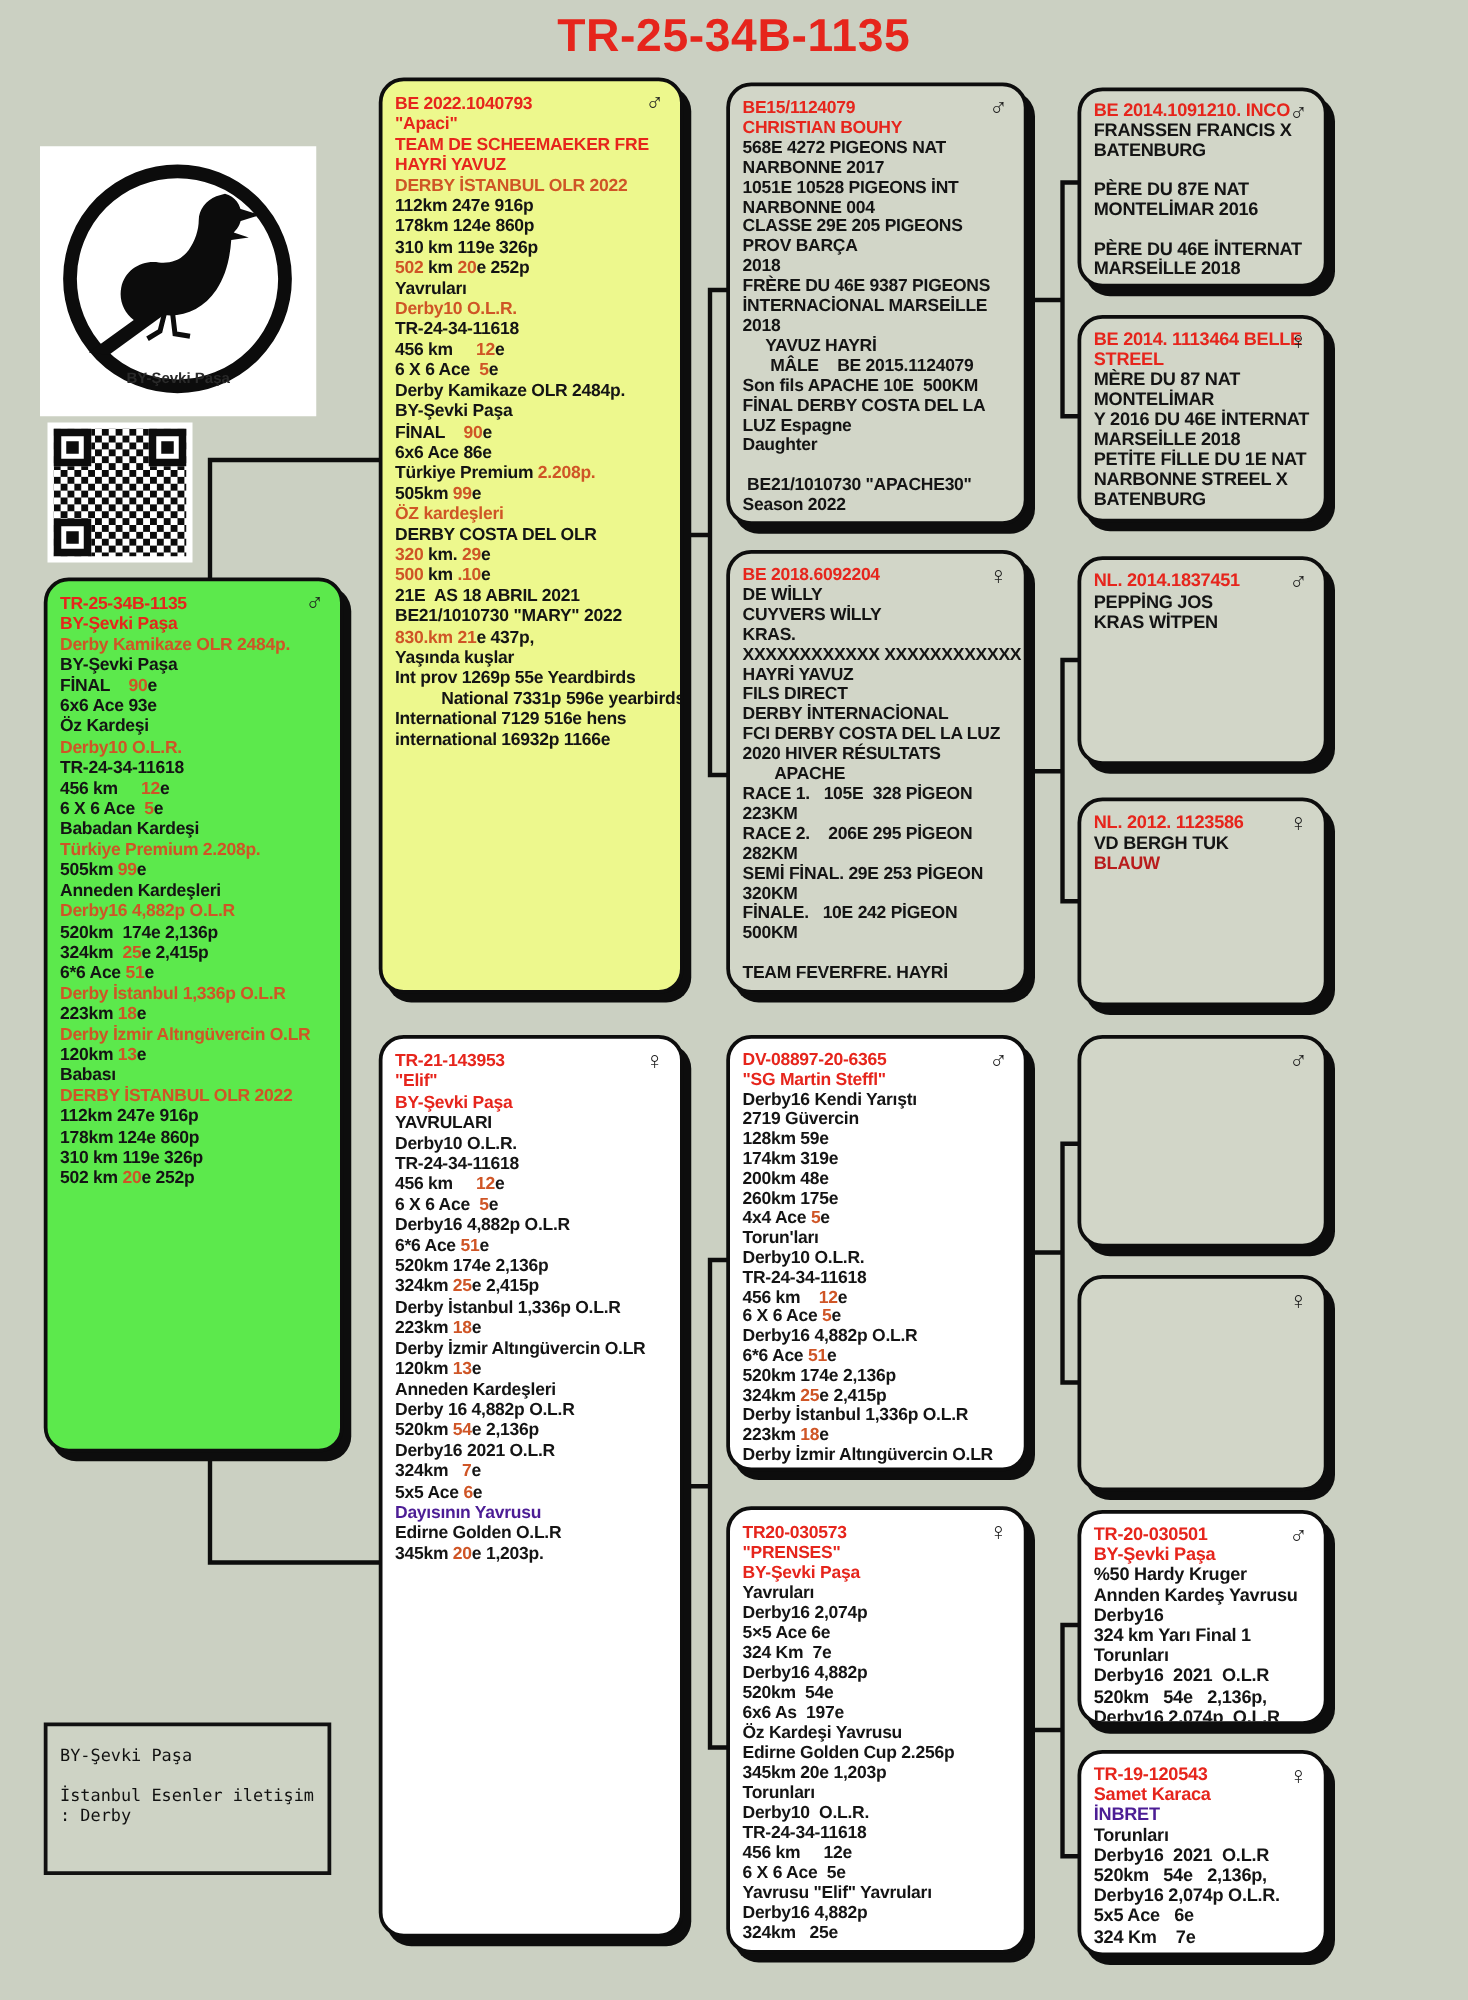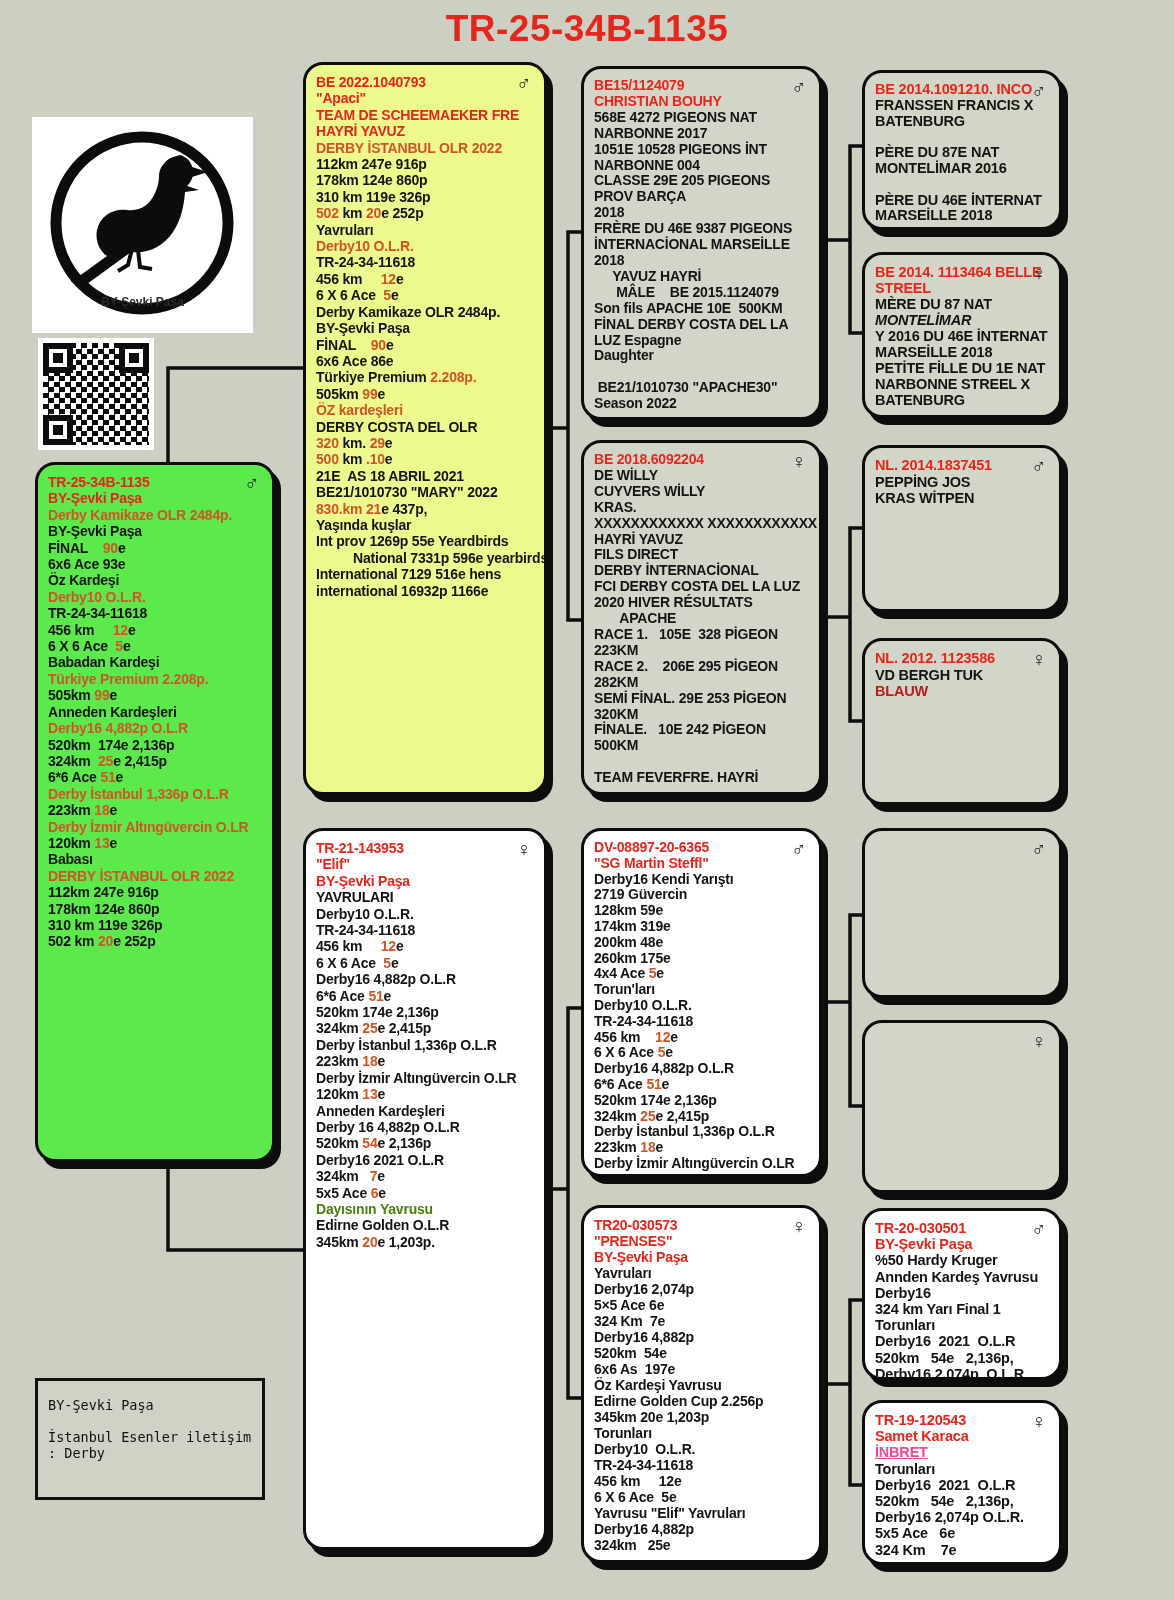--- a/index.html
+++ b/index.html
@@ -201,21 +201,21 @@
         <div class="line"><span style="color: rgb(20, 20, 20);">MONTELİMAR 2016</span></div>
         <div class="line">&nbsp;</div>
         <div class="line"><span style="color: rgb(20, 20, 20);">PÈRE DU 46E İNTERNAT</span></div>
         <div class="line"><span style="color: rgb(20, 20, 20);">MARSEİLLE 2018</span></div>
       </div>
       <div class="pbox" style="left: 862px; top: 252px; width: 200px; height: 166px; background: rgb(210, 214, 200); font-size: 14.5px; line-height: 16px;">
         <span class="sex">♀</span>
         <div class="line"><span style="color: rgb(230, 37, 28);">BE 2014. 1113464 BELLE</span></div>
         <div class="line"><span style="color: rgb(230, 37, 28);">STREEL</span></div>
         <div class="line"><span style="color: rgb(20, 20, 20);">MÈRE DU 87 NAT</span></div>
-        <div class="line"><span style="color: rgb(20, 20, 20); font-style: italic;">MONTELİMAR</span></div>
+        <div class="line"><span style="color: rgb(20, 20, 20);">MONTELİMAR</span></div>
         <div class="line"><span style="color: rgb(20, 20, 20);">Y 2016 DU 46E İNTERNAT</span></div>
         <div class="line"><span style="color: rgb(20, 20, 20);">MARSEİLLE 2018</span></div>
         <div class="line"><span style="color: rgb(20, 20, 20);">PETİTE FİLLE DU 1E NAT</span></div>
         <div class="line"><span style="color: rgb(20, 20, 20);">NARBONNE STREEL X</span></div>
         <div class="line"><span style="color: rgb(20, 20, 20);">BATENBURG</span></div>
       </div>
       <div class="pbox" style="left: 862px; top: 445px; width: 200px; height: 167px; background: rgb(210, 214, 200); font-size: 14.5px; line-height: 16.5px;">
         <span class="sex">♂</span>
         <div class="line"><span style="color: rgb(230, 37, 28);">NL. 2014.1837451</span></div>
         <div class="line"><span style="color: rgb(20, 20, 20);">PEPPİNG JOS</span></div>
@@ -244,21 +244,21 @@
         <div class="line"><span style="color: rgb(20, 20, 20);">Derby İstanbul 1,336p O.L.R</span></div>
         <div class="line"><span style="color: rgb(20, 20, 20);">223km </span><span style="color: rgb(207, 85, 38);">18</span><span style="color: rgb(20, 20, 20);">e</span></div>
         <div class="line"><span style="color: rgb(20, 20, 20);">Derby İzmir Altıngüvercin O.LR</span></div>
         <div class="line"><span style="color: rgb(20, 20, 20);">120km </span><span style="color: rgb(207, 85, 38);">13</span><span style="color: rgb(20, 20, 20);">e</span></div>
         <div class="line"><span style="color: rgb(20, 20, 20);">Anneden Kardeşleri</span></div>
         <div class="line"><span style="color: rgb(20, 20, 20);">Derby 16 4,882p O.L.R</span></div>
         <div class="line"><span style="color: rgb(20, 20, 20);">520km </span><span style="color: rgb(207, 85, 38);">54</span><span style="color: rgb(20, 20, 20);">e 2,136p</span></div>
         <div class="line"><span style="color: rgb(20, 20, 20);">Derby16 2021 O.L.R</span></div>
         <div class="line"><span style="color: rgb(20, 20, 20);">324km   </span><span style="color: rgb(207, 85, 38);">7</span><span style="color: rgb(20, 20, 20);">e</span></div>
         <div class="line"><span style="color: rgb(20, 20, 20);">5x5 Ace </span><span style="color: rgb(207, 85, 38);">6</span><span style="color: rgb(20, 20, 20);">e</span></div>
-        <div class="line"><span style="color: #4d7c0f;">Dayısının Yavrusu</span></div>
+        <div class="line"><span style="color: #4c1d95;">Dayısının Yavrusu</span></div>
         <div class="line"><span style="color: rgb(20, 20, 20);">Edirne Golden O.L.R</span></div>
         <div class="line"><span style="color: rgb(20, 20, 20);">345km </span><span style="color: rgb(207, 85, 38);">20</span><span style="color: rgb(20, 20, 20);">e 1,203p.</span></div>
       </div>
       <div class="pbox" style="left: 581px; top: 828px; width: 241px; height: 349px; background: rgb(255, 255, 255); font-size: 14px; line-height: 15.8px;">
         <span class="sex">♂</span>
         <div class="line"><span style="color: rgb(230, 37, 28);">DV-08897-20-6365</span></div>
         <div class="line"><span style="color: rgb(230, 37, 28);">"SG Martin Steffl"</span></div>
         <div class="line"><span style="color: rgb(20, 20, 20);">Derby16 Kendi Yarıştı</span></div>
         <div class="line"><span style="color: rgb(20, 20, 20);">2719 Güvercin</span></div>
         <div class="line"><span style="color: rgb(20, 20, 20);">128km 59e</span></div>
@@ -319,21 +319,21 @@
         <div class="line"><span style="color: rgb(20, 20, 20);">324 km Yarı Final 1</span></div>
         <div class="line"><span style="color: rgb(20, 20, 20);">Torunları</span></div>
         <div class="line"><span style="color: rgb(20, 20, 20);">Derby16  2021  O.L.R</span></div>
         <div class="line"><span style="color: rgb(20, 20, 20);">520km   54e   2,136p,</span></div>
         <div class="line"><span style="color: rgb(20, 20, 20);">Derby16 2,074p  O.L.R</span></div>
       </div>
       <div class="pbox" style="left: 862px; top: 1400px; width: 200px; height: 165px; background: rgb(255, 255, 255); font-size: 14.5px; line-height: 16.2px;">
         <span class="sex">♀</span>
         <div class="line"><span style="color: rgb(230, 37, 28);">TR-19-120543</span></div>
         <div class="line"><span style="color: rgb(230, 37, 28);">Samet Karaca</span></div>
-        <div class="line"><span style="color: #ec4899; text-decoration: underline;">İNBRET</span></div>
+        <div class="line"><span style="color: #4c1d95;">İNBRET</span></div>
         <div class="line"><span style="color: rgb(20, 20, 20);">Torunları</span></div>
         <div class="line"><span style="color: rgb(20, 20, 20);">Derby16  2021  O.L.R</span></div>
         <div class="line"><span style="color: rgb(20, 20, 20);">520km   54e   2,136p,</span></div>
         <div class="line"><span style="color: rgb(20, 20, 20);">Derby16 2,074p O.L.R.</span></div>
         <div class="line"><span style="color: rgb(20, 20, 20);">5x5 Ace   6e</span></div>
         <div class="line"><span style="color: rgb(20, 20, 20);">324 Km    7e</span></div>
       </div>
     </div>
 
   <div class="contact">

